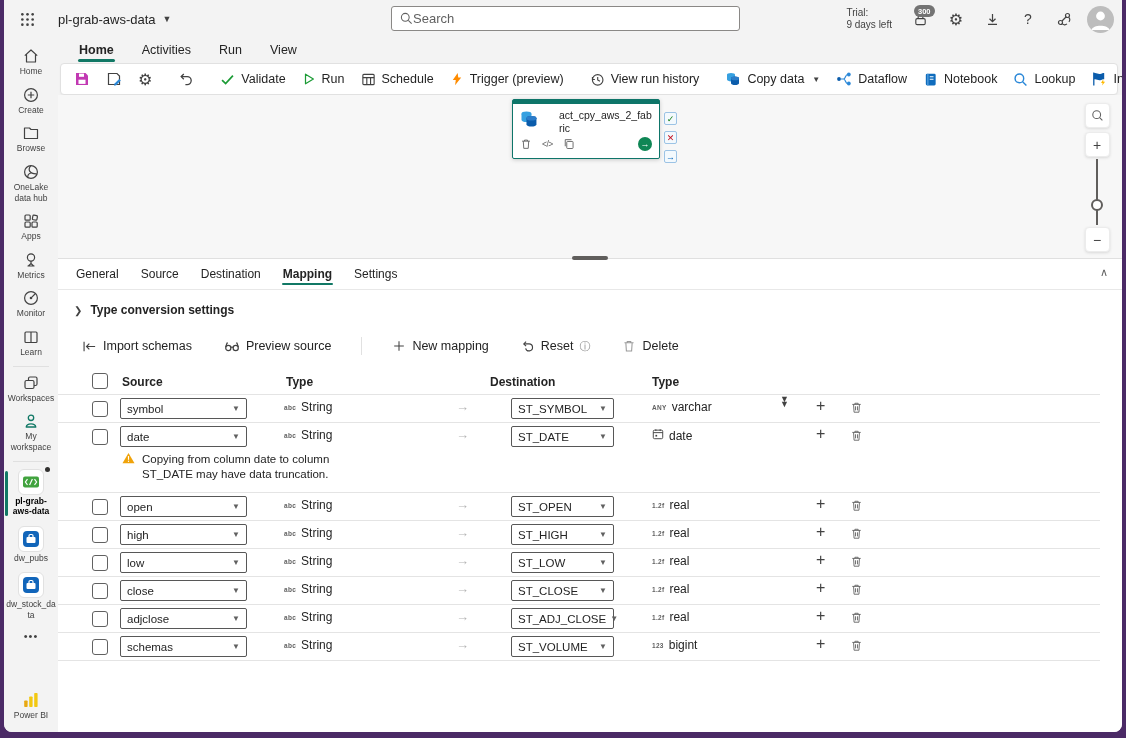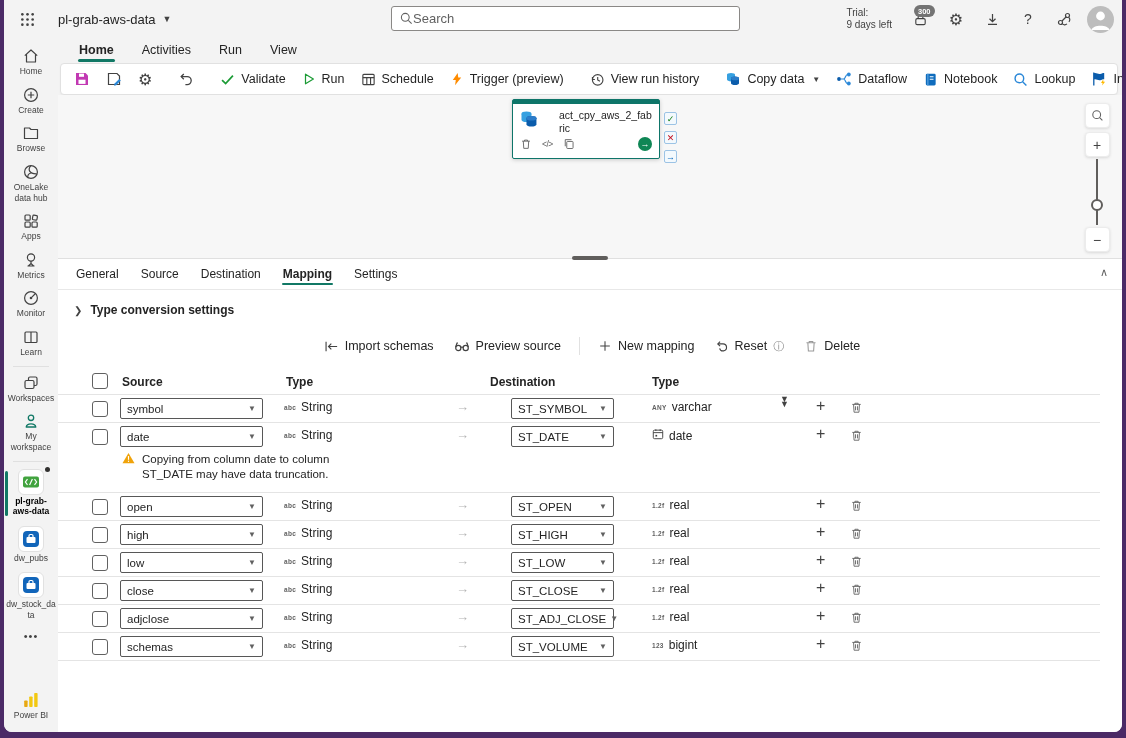--- a/index.html
+++ b/index.html
@@ -72,34 +72,34 @@
   
   .panel { position:absolute; left:0; right:0; top:220px; bottom:0; background:#fff; border-top:1px solid #e0e0e0; }
   .drag-handle { position:absolute; left:50%; top:-3px; width:36px; height:4px; margin-left:-18px; background:#605e5c; border-radius:2px; cursor:ns-resize; }
   .ptabs { height:31px; display:flex; align-items:flex-end; padding-left:7px; border-bottom:1px solid #e8e8e8; position:relative; }
   .ptab { font-size:12px; padding:5px 11px 8px; cursor:pointer; position:relative; color:#242424; }
   .ptab.active { font-weight:bold; }
   .ptab.active::after { content:""; position:absolute; left:10px; right:10px; bottom:4px; height:2.5px; background:#117865; border-radius:2px; }
   .collapse-btn { position:absolute; right:14px; top:7px; font-size:11px; color:#616161; cursor:pointer; }
   .tcs-row { display:flex; align-items:center; gap:8px; padding:13px 0 0 16px; font-size:12px; font-weight:bold; color:#242424; cursor:pointer; }
   .tcs-chev { font-size:10px; color:#424242; font-weight:normal; }
-  .ptoolbar { display:flex; align-items:center; gap:4px; padding:17px 12px 0 16px;justify-content:center; }
+  .ptoolbar { display:flex; align-items:center; gap:16px; padding:17px 12px 0 16px; }
   .pact { display:flex; align-items:center; gap:6px; font-size:12.5px; color:#242424; padding:4px 8px; border-radius:4px; cursor:pointer; white-space:nowrap; }
   .psep { width:1px; height:18px; background:#e1e1e1; margin:0 6px; }
   .info-glyph { font-size:11px; color:#8a8a8a; }
 
   .maptable { position:relative; margin-top:13px; }
   .mrow { position:relative; border-bottom:1px solid #e4e4e4; width:1042px; margin-left:0; }
   .mrow-main { position:relative; height:27px; }
   .mhead { height:24px; }
   .hlabel { position:absolute; top:4px; font-size:12px; font-weight:bold; color:#242424; }
   .cbox { position:absolute; left:34px; top:50%; margin-top:-8px; width:16px; height:16px; border:1px solid #616161; border-radius:3px; background:#fff; cursor:pointer; }
   .dd { position:absolute; top:3px; height:21px; background:#fff; border:1px solid #575757; border-radius:2px; display:flex; align-items:center; justify-content:space-between; padding:0 6px; font-size:11.5px; cursor:pointer; }
   .dd .dchev { font-size:8px; color:#616161; margin-left:4px; }
-  .dd.src { left:62px; width:143px; }
+  .dd.src { left:62px; width:127px; }
   .dd.dst { left:453px; width:103px; }
   .typecell { position:absolute; left:226px; top:5px; display:flex; align-items:center; gap:5px; font-size:12px; color:#242424; }
   .typecell2 { position:absolute; left:594px; top:5px; display:flex; align-items:center; gap:5px; font-size:12px; color:#242424; }
   .tglyph { font-size:6.5px; color:#616161; font-weight:bold; letter-spacing:.3px; }
   .map-arrow { position:absolute; left:398px; top:4px; color:#b5b5b5; font-size:13px; }
   .dblchev { position:absolute; left:722px; top:2px; color:#424242; font-size:9px; line-height:.55; text-align:center; cursor:pointer; }
   .plus-ic { position:absolute; left:758px; top:2px; font-size:16px; font-weight:300; color:#424242; cursor:pointer; }
   .trash-btn { position:absolute; left:792px; top:5px; cursor:pointer; }
   .row-warning { display:none; padding:2px 0 10px 64px; }
   .has-warn .row-warning { display:flex; gap:7px; }

